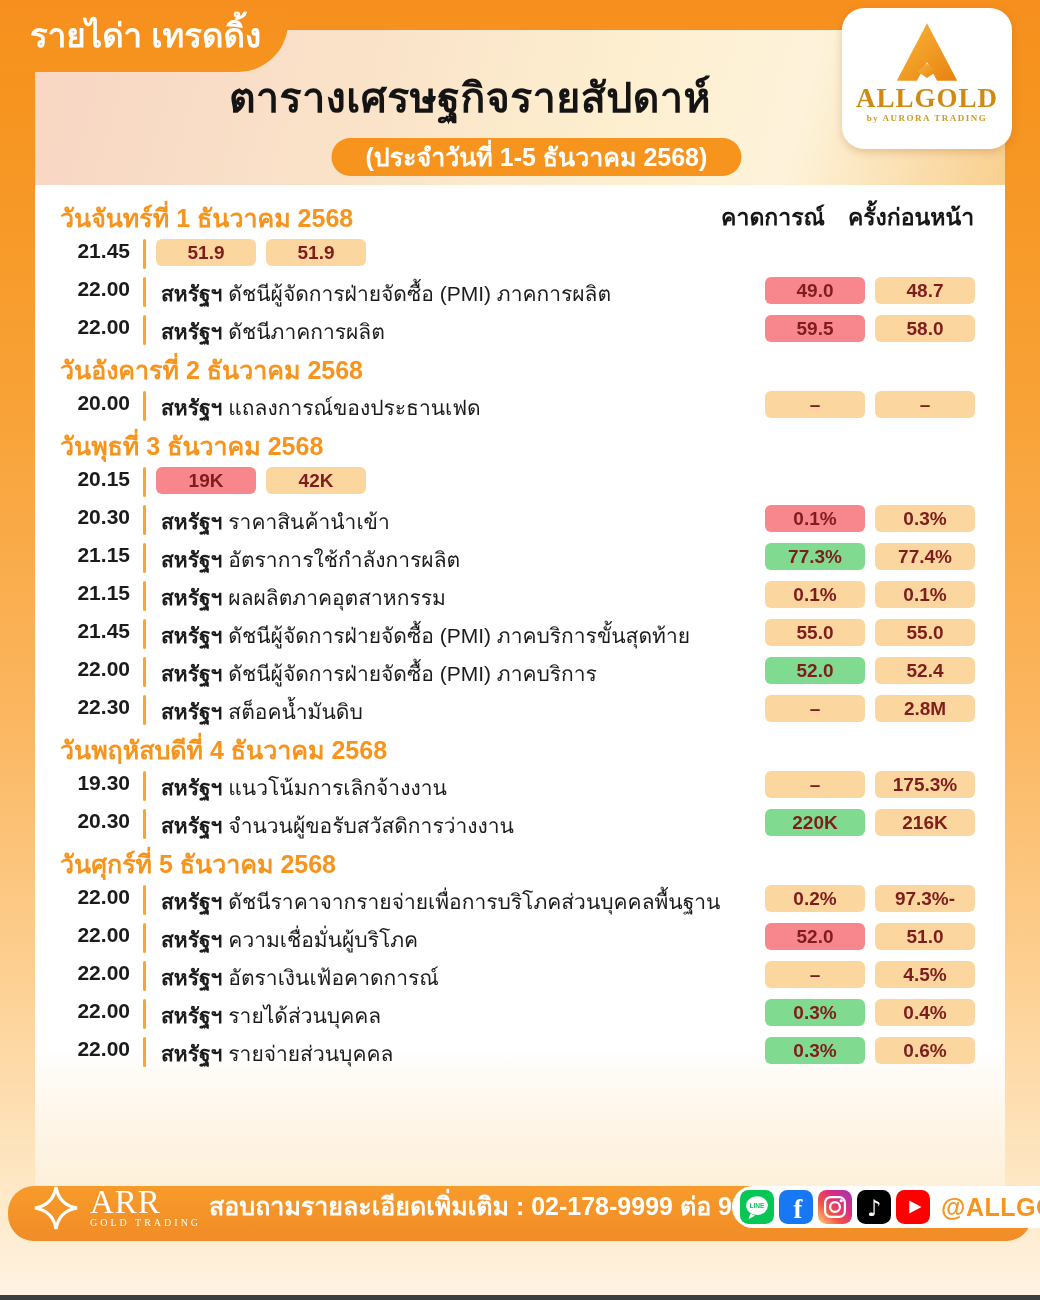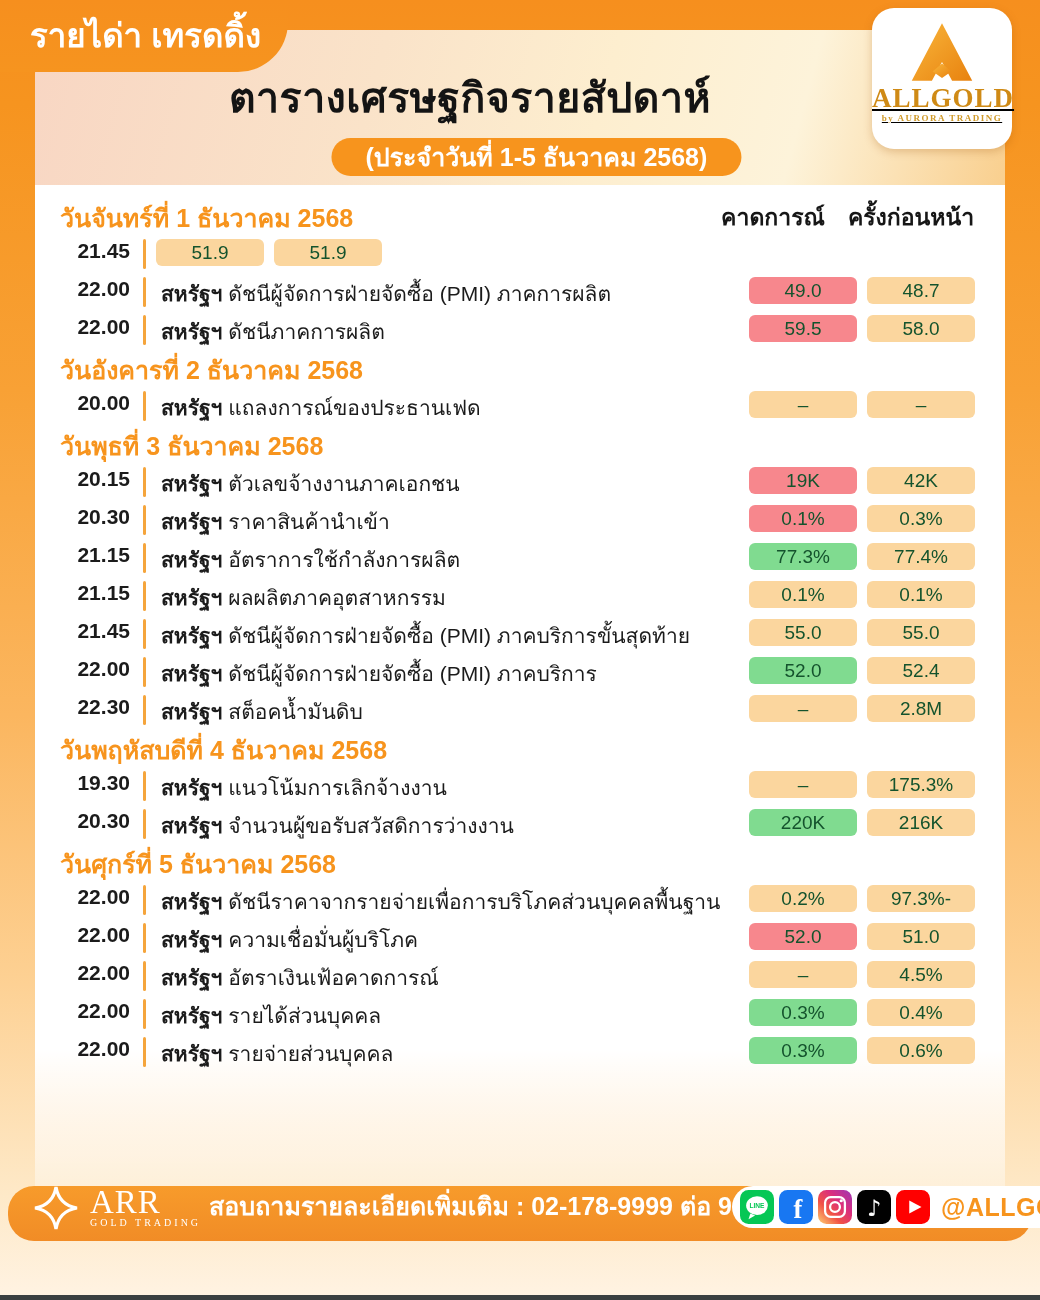--- a/index.html
+++ b/index.html
@@ -11,42 +11,42 @@
     border-radius:45px 45px 0 0;
     background:linear-gradient(105deg,#f8d6c3 0%,#fae3c9 35%,#fdeecf 58%,#fdf3da 78%,#f9cf8e 100%);}
   .hdr-tab{position:absolute;left:0;top:0;width:288px;height:72px;
     background:linear-gradient(180deg,#f68f1e,#f6941f);border-radius:0 0 50px 0;}
   .brand-badge{position:absolute;left:30px;top:13px;color:#fff;font-weight:bold;font-size:33px;line-height:46px;}
   .main-title{position:absolute;left:120px;right:220px;top:72px;text-align:center;
     color:#141414;font-weight:bold;font-size:41px;line-height:52px;letter-spacing:.5px;}
   .date-pill{position:absolute;left:50%;top:138px;transform:translateX(-46%);
     background:#f7941d;color:#fff;font-weight:bold;font-size:25px;line-height:38px;
     padding:0 34px;height:38px;border-radius:19px;white-space:nowrap;}
-  .logo-card{position:absolute;right:28px;top:8px;width:140px;height:141px;background:#fff;
-    border-radius:22px;box-shadow:0 3px 8px rgba(160,80,0,.25);text-align:center;text-decoration:underline;}
+  .logo-card{position:absolute;right:28px;top:8px;width:170px;height:141px;background:#fff;
+    border-radius:22px;box-shadow:0 3px 8px rgba(160,80,0,.25);text-align:center;}
   .logo-card svg{display:block;margin:12px auto 0;}
   .logo-word{font-family:"Liberation Serif","DejaVu Serif",serif;font-weight:bold;font-size:27px;
     color:#cf8a15;letter-spacing:1px;line-height:28px;}
   .logo-tag{font-family:"Liberation Serif","DejaVu Serif",serif;font-size:9px;color:#cf9a2a;
     letter-spacing:1.5px;line-height:12px;font-weight:bold;}
   
   .card{position:absolute;left:35px;right:35px;top:185px;height:1055px;
     background:linear-gradient(180deg,#ffffff 0%,#ffffff 82%,rgba(255,255,255,.55) 92%,rgba(255,255,255,0) 100%);}
   .col-headers{position:absolute;top:16px;right:30px;display:flex;gap:10px;}
   .col-headers div{width:128px;text-align:center;font-weight:bold;font-size:23px;color:#161616;line-height:32px;}
   .table-area{padding-top:18px;}
   .day-title{color:#f7941d;font-weight:bold;font-size:25px;line-height:30px;margin:2px 0 6px 25px;}
   .day-section:first-child .day-title{margin-top:0;}
   .row{display:flex;height:38px;padding-left:25px;padding-right:30px;}
   .t{width:70px;text-align:right;font-weight:bold;font-size:21px;color:#1b1b1b;flex:none;}
   .vline{width:3px;height:30px;background:#f5a53c;border-radius:2px;margin-left:13px;flex:none;}
   .ev{flex:1;padding-left:15px;font-size:21px;color:#1b1b1b;white-space:nowrap;overflow:hidden;}
   .ev b{margin-right:6px;}
-  .vbox{width:108px;height:27px;border-radius:6px;flex:none;display:flex;align-items:center;justify-content:center;
-    font-weight:normal;font-size:19px;color:#14532d;margin-left:10px;}
+  .vbox{width:100px;height:27px;border-radius:6px;flex:none;display:flex;align-items:center;justify-content:center;
+    font-weight:bold;font-size:19px;color:#7f1d1d;margin-left:10px;}
   .v-neutral{background:#fbd69e;}
   .v-bad{background:#f7878d;}
   .v-good{background:#80db90;}
   
   .footer-bar{position:absolute;left:8px;right:8px;top:1186px;height:55px;border-radius:26px;
     background:linear-gradient(180deg,#f79b2b,#f18c26);display:flex;align-items:flex-start;}
   .bottom-strip{position:absolute;left:0;right:0;bottom:0;height:5px;background:#3a3f40;}
   .arr-logo{display:flex;align-items:center;margin-left:26px;flex:none;}
   .arr-text{margin-left:12px;color:#fff;font-family:"Liberation Serif","DejaVu Serif",serif;}
   .arr-name{font-size:33px;line-height:30px;letter-spacing:1px;}
@@ -129,21 +129,20 @@
   </div>
 </div>
   </div>
 
   <div class="day-section">
     <div class="day-title">วันพุธที่ 3 ธันวาคม 2568</div>
     <div>
   <div class="row">
     <div class="t">20.15</div>
     <div class="vline"></div>
-    <div class="ev"><b>สหรัฐฯ</b><span>ตัวเลขจ้างงานภาคเอกชน</span></div>
     <div class="vbox v-bad">19K</div>
     <div class="vbox v-neutral">42K</div>
   </div>
 
   <div class="row">
     <div class="t">20.30</div>
     <div class="vline"></div>
     <div class="ev"><b>สหรัฐฯ</b><span>ราคาสินค้านำเข้า</span></div>
     <div class="vbox v-bad">0.1%</div>
     <div class="vbox v-neutral">0.3%</div>

